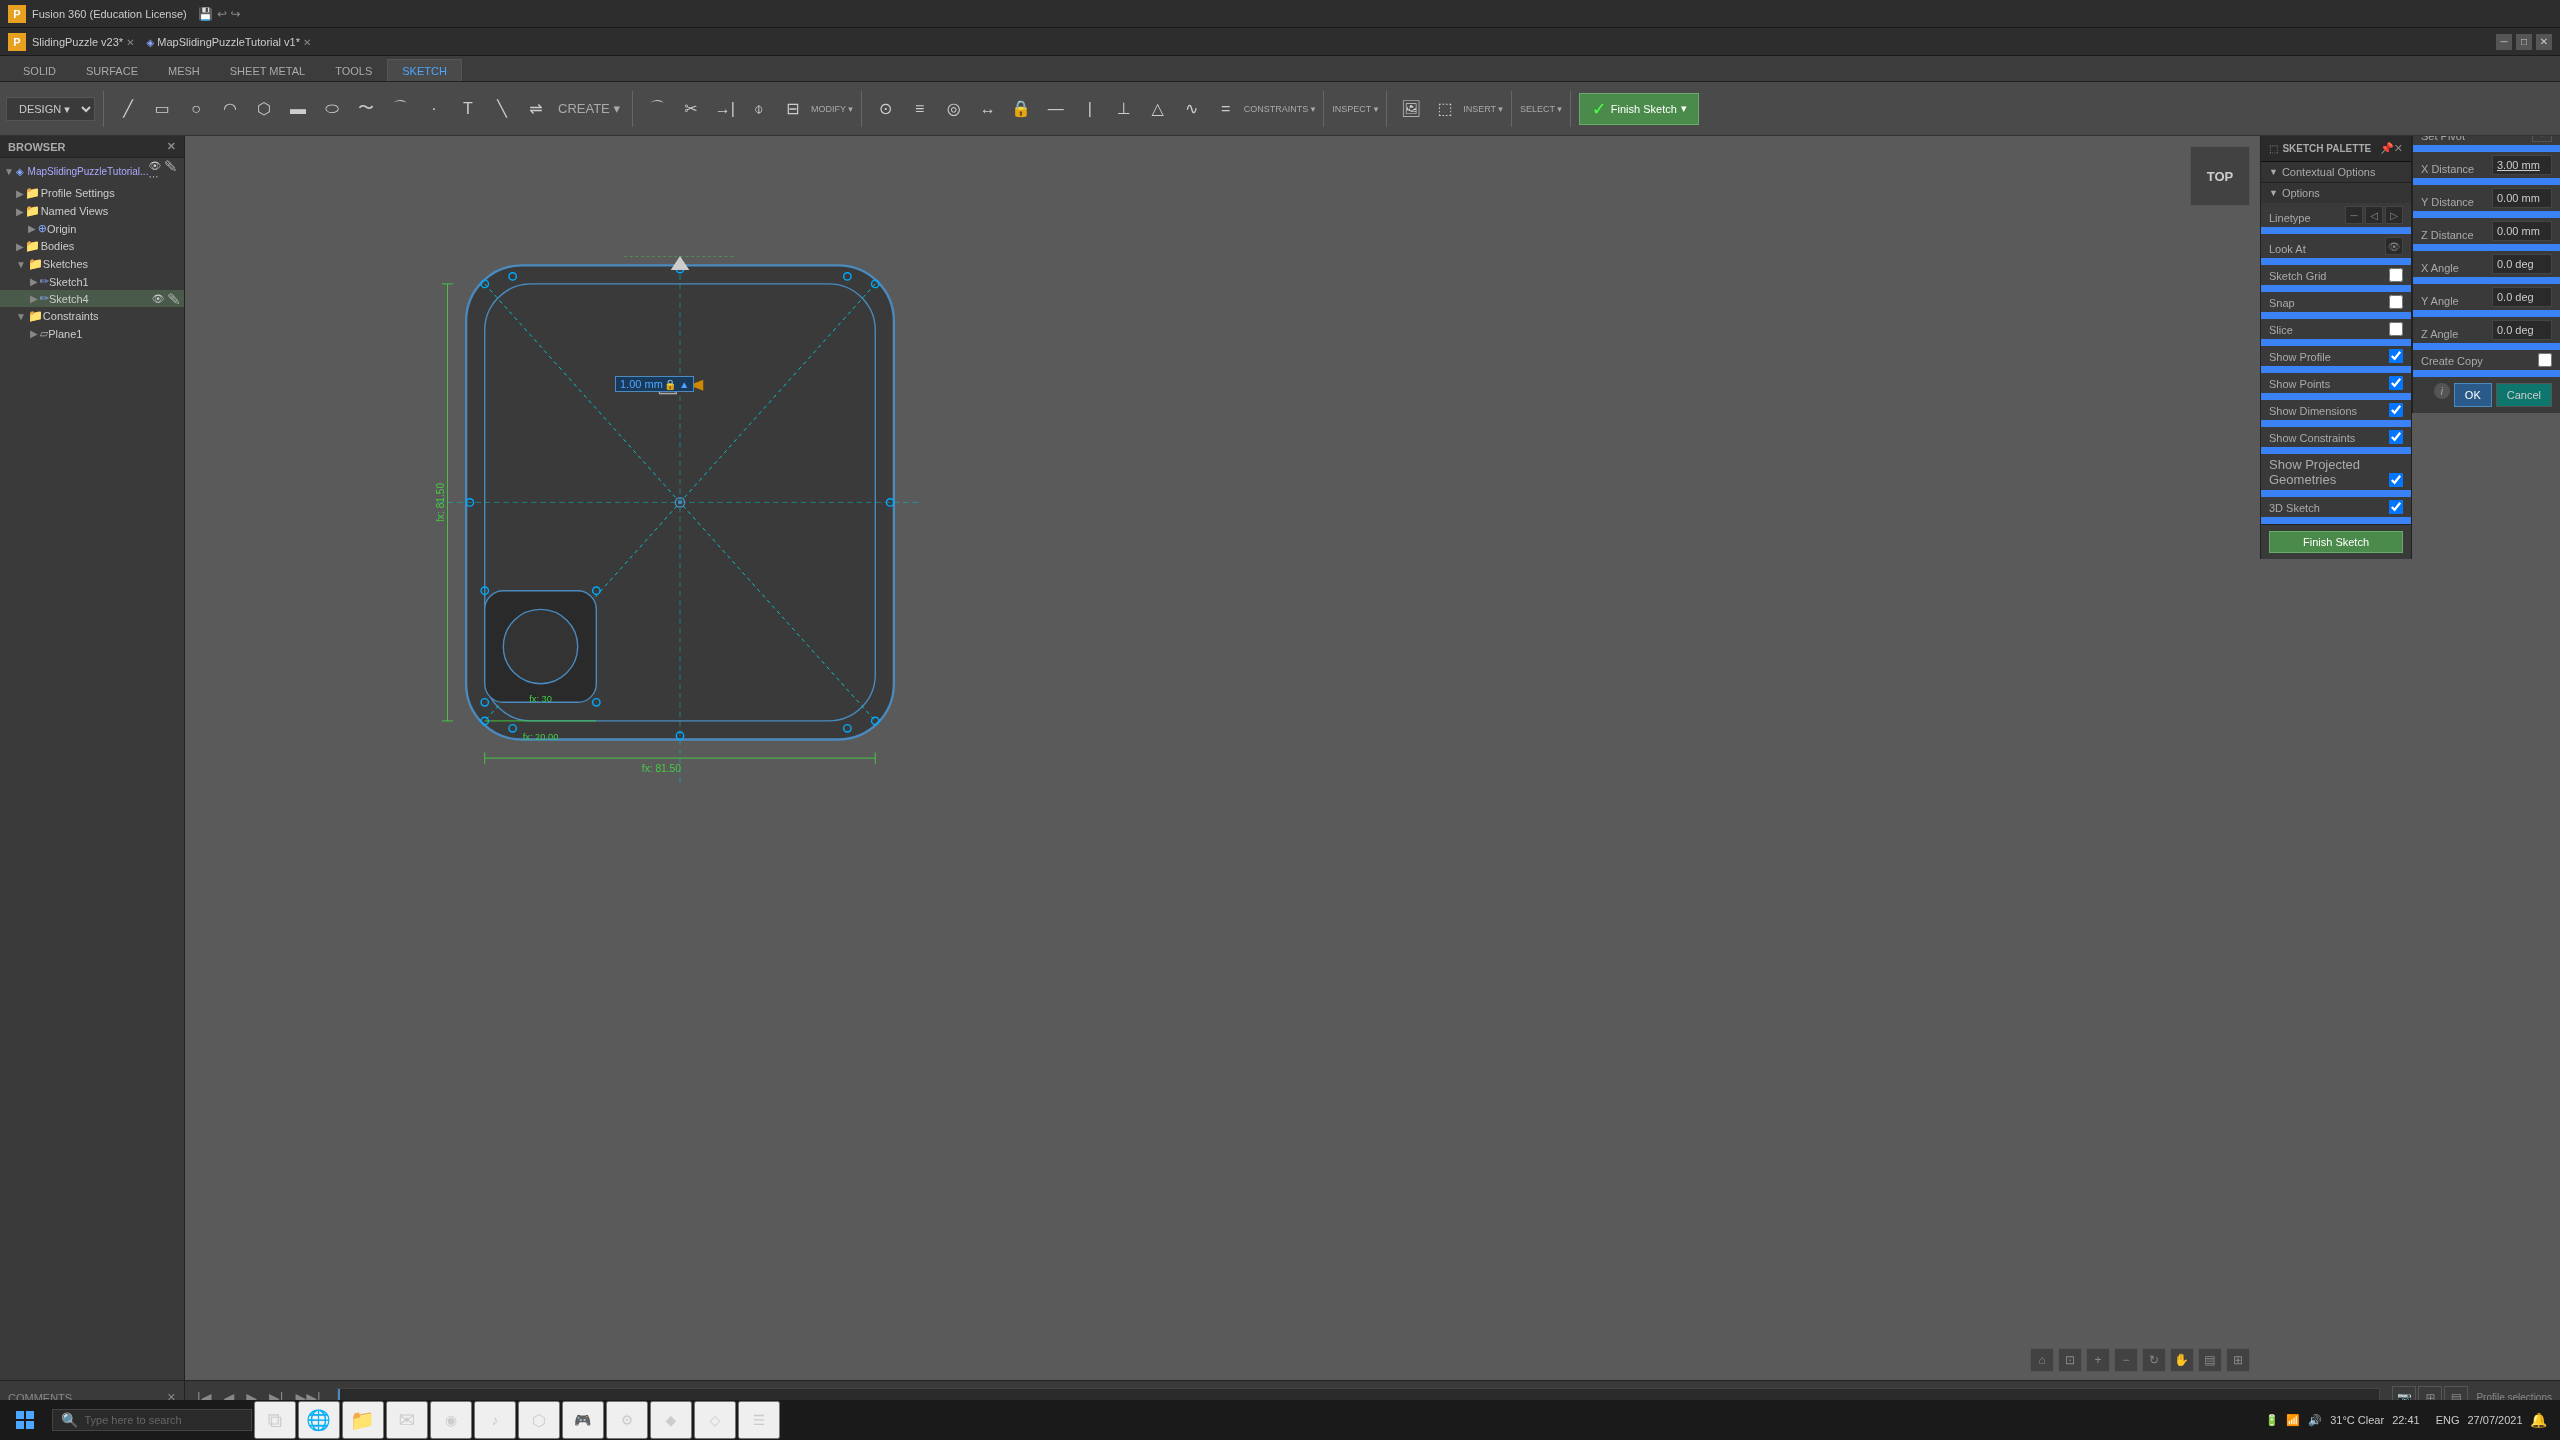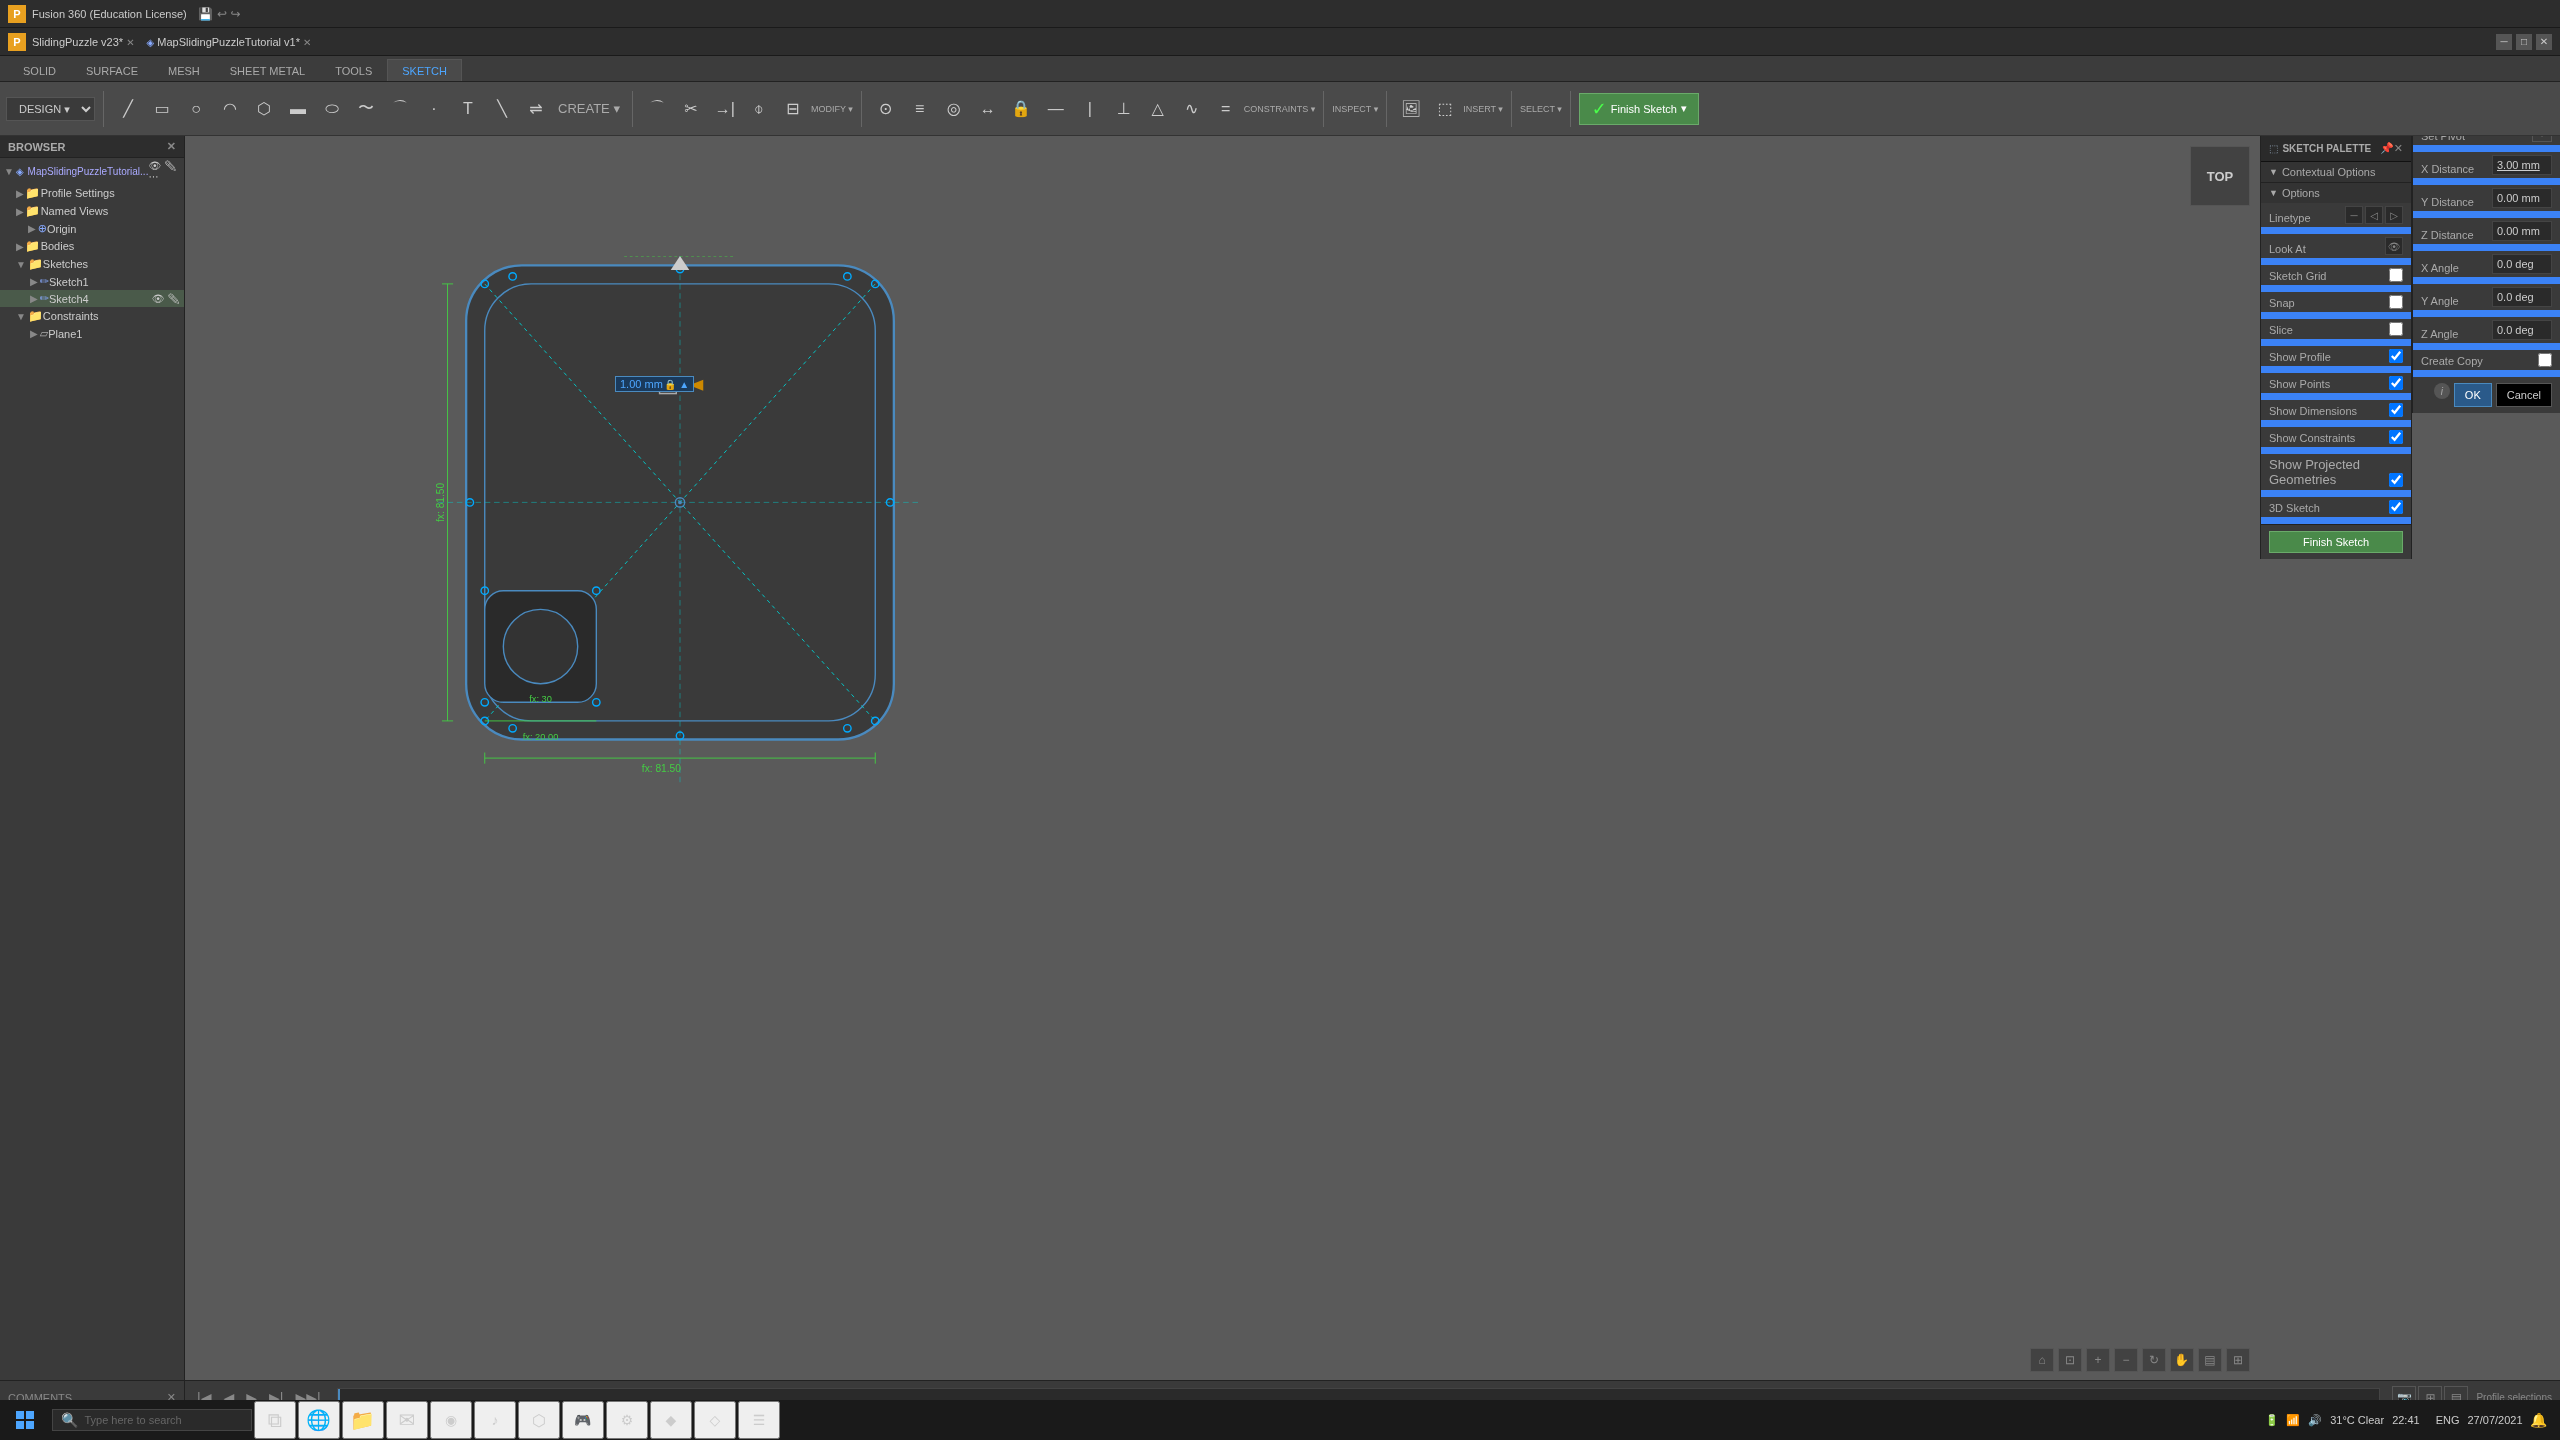--- a/index.html
+++ b/index.html
@@ -371,21 +371,21 @@
       align-items: center;
       justify-content: center;
     }
     .move-type-btn.active {
       background: #2a5a8a;
       border-color: #4a8abf;
       color: #4da6ff;
     }
 
     .panel-btn {
-      background: #000000;
+      background: #0f766e;
       border: 1px solid #555;
       color: #ccc;
       padding: 3px 10px;
       font-size: 11px;
       cursor: pointer;
       height: 24px;
     }
     .panel-btn.primary {
       background: #2a5a8a;
       border-color: #4a8abf;

